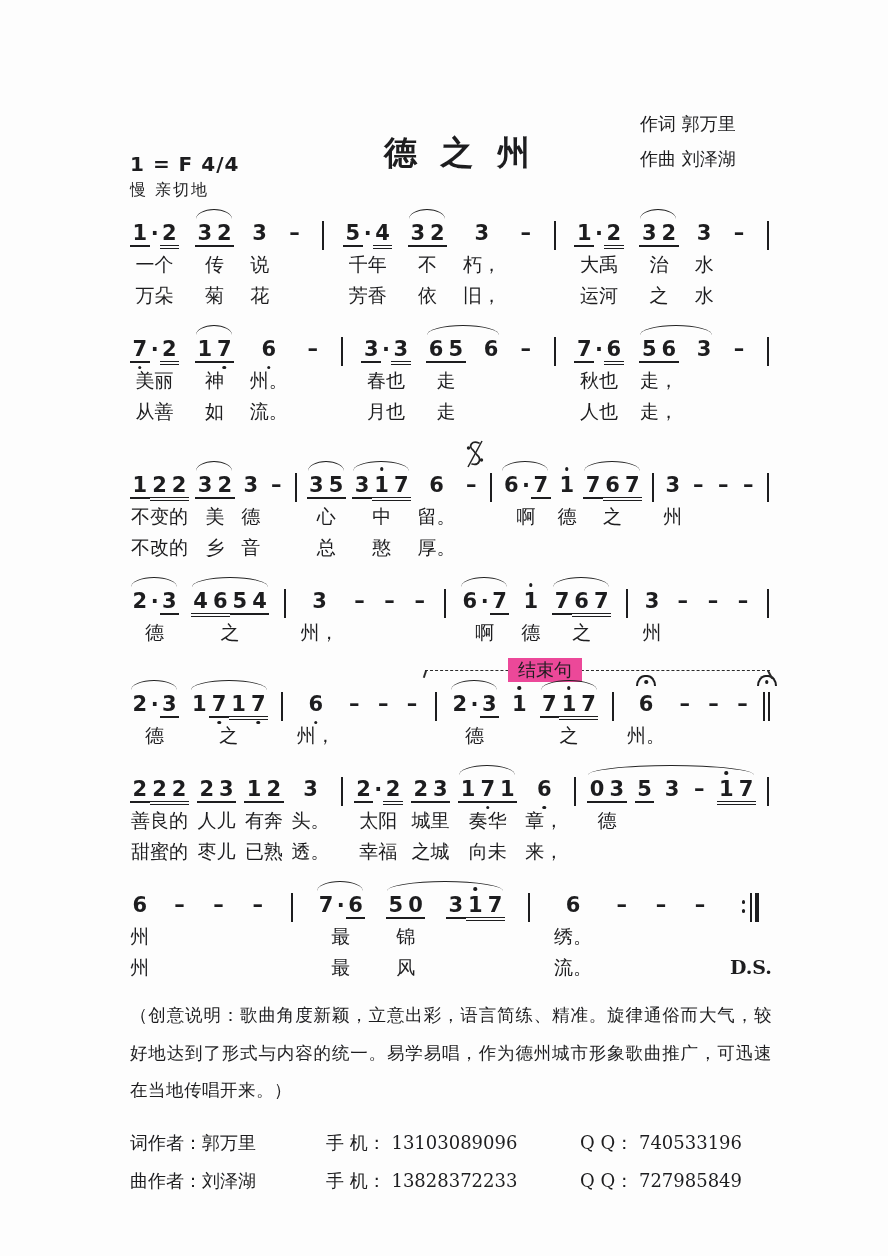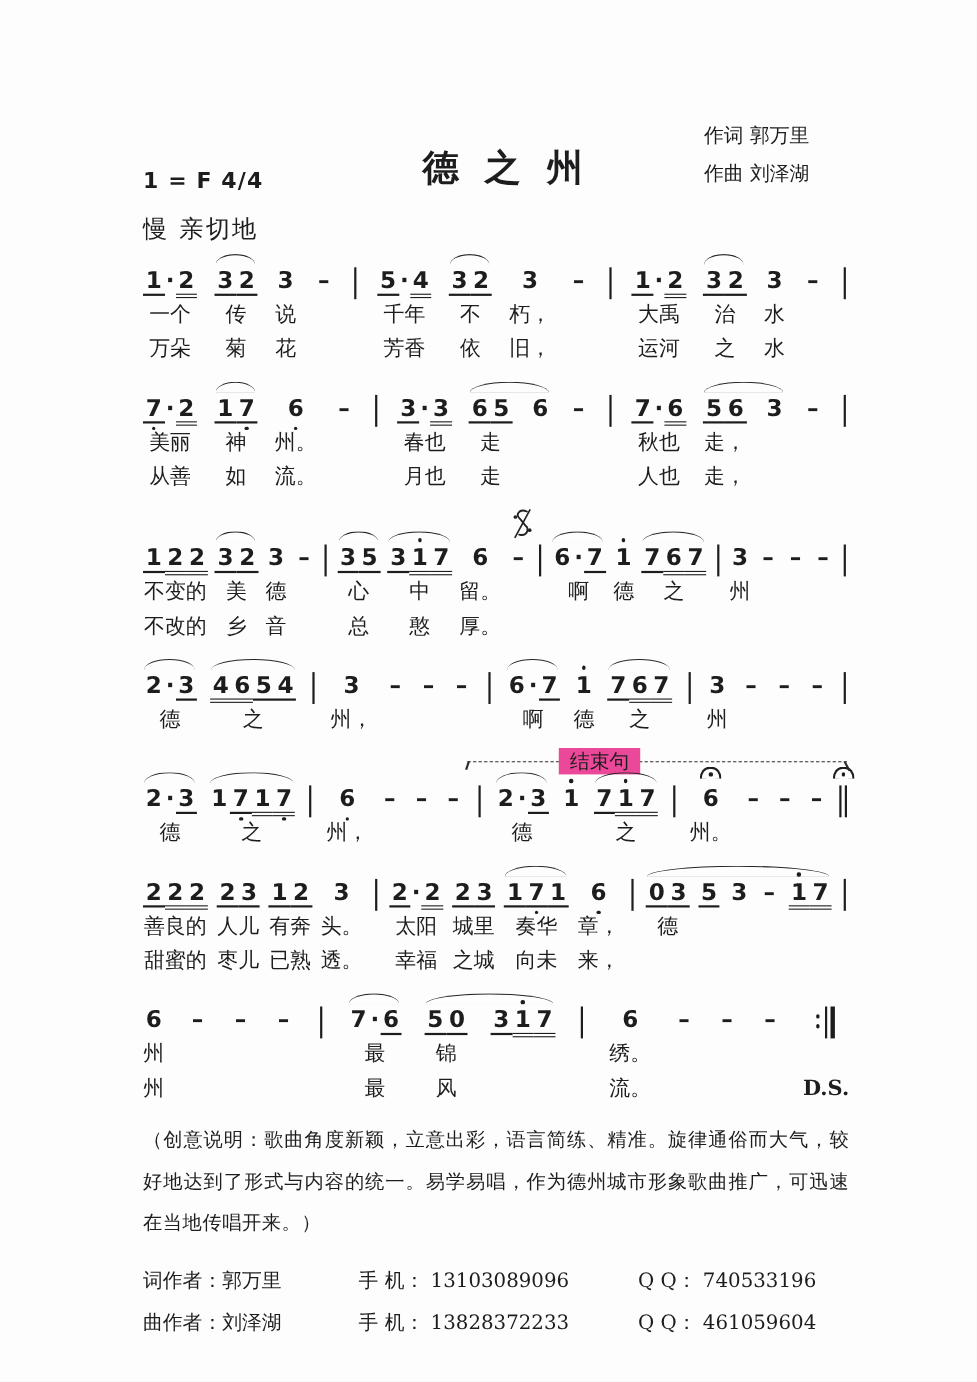--- a/index.html
+++ b/index.html
@@ -5,21 +5,21 @@
   html,body{margin:0;padding:0;}
   body{background:#e8e8e8;font-family:"DejaVu Serif","Liberation Serif",serif;}
   .page{position:relative;width:888px;height:1256px;margin:0 auto;background:#fdfdfd;color:#1d1d1f;overflow:hidden;}
   .content{padding:100px 116px 0 130px;}
 
   
   .hdr{display:flex;align-items:flex-end;}
   .keysig{width:150px;font-family:"DejaVu Sans","Liberation Sans",sans-serif;font-size:20px;font-weight:600;margin-top:10px;letter-spacing:1px;}
   .title{flex:1;text-align:center;font-size:33px;font-weight:bold;letter-spacing:6px;}
   .credits{width:132px;font-size:18px;line-height:1.95;margin-top:6px;white-space:nowrap;}
-  .tempo{font-size:22px;margin-top:17px;letter-spacing:2px;}
+  .tempo{font-size:16px;margin-top:4px;letter-spacing:2px;}
 
   
   .score{margin-top:6px;}
   .sys{position:relative;display:flex;justify-content:space-between;align-items:flex-start;padding-top:14px;margin-bottom:10px;}
   .sys.has-segno{padding-top:34px;}
   .sys.has-ending{padding-top:32px;}
   .cell{display:flex;flex-direction:column;align-items:center;}
   .nrow{position:relative;display:flex;align-items:flex-start;height:30px;}
   .tok{position:relative;display:inline-block;font-family:"DejaVu Sans","Liberation Sans",sans-serif;font-size:21px;font-weight:600;line-height:24px;padding:0 2.5px;}
   .tok.u1{border-bottom:2px solid currentColor;}
@@ -950,18 +950,18 @@
 
     <div class="contacts">
       <div class="contact-row">
         <span class="c-role">词作者：郭万里</span>
         <span class="c-phone">手 机： 13103089096</span>
         <span class="c-qq">Q Q： 740533196</span>
       </div>
       <div class="contact-row">
         <span class="c-role">曲作者：刘泽湖</span>
         <span class="c-phone">手 机： 13828372233</span>
-        <span class="c-qq">Q Q： 461059604</span>
+        <span class="c-qq">Q Q： 727985849</span>
       </div>
     </div>
 
   </div>
 </div>
 
 </body></html>

